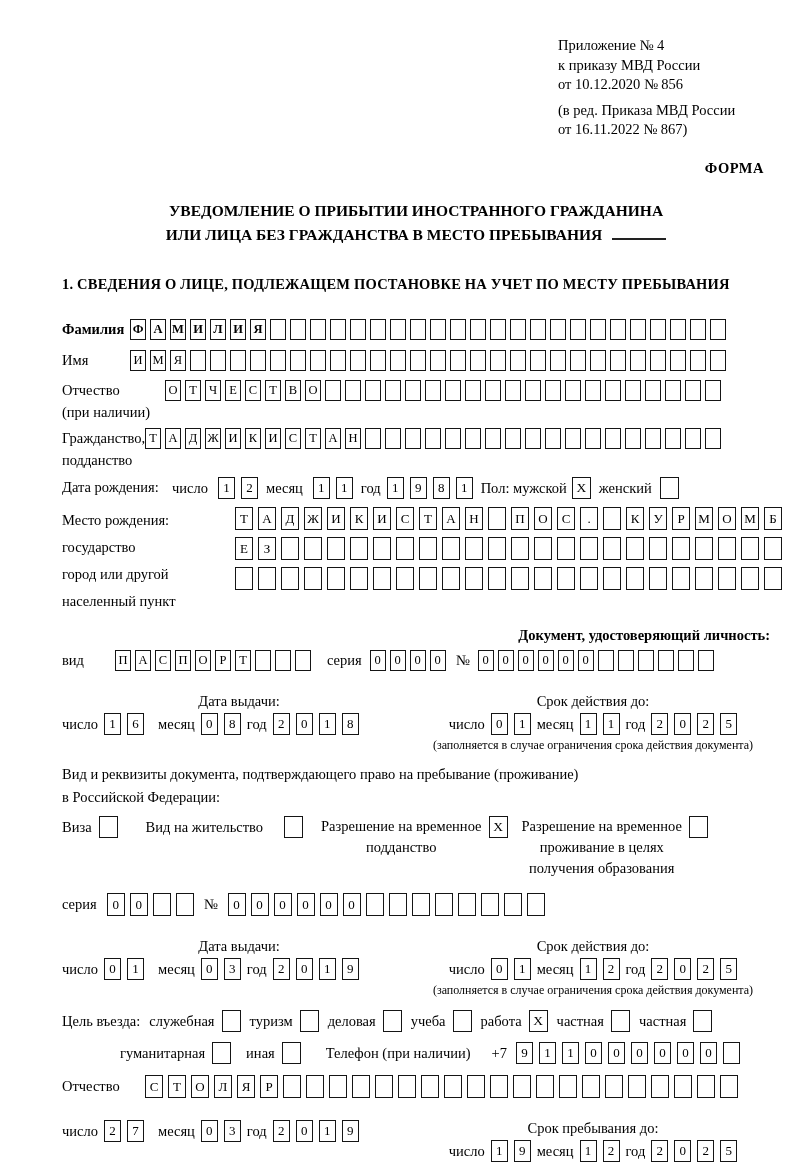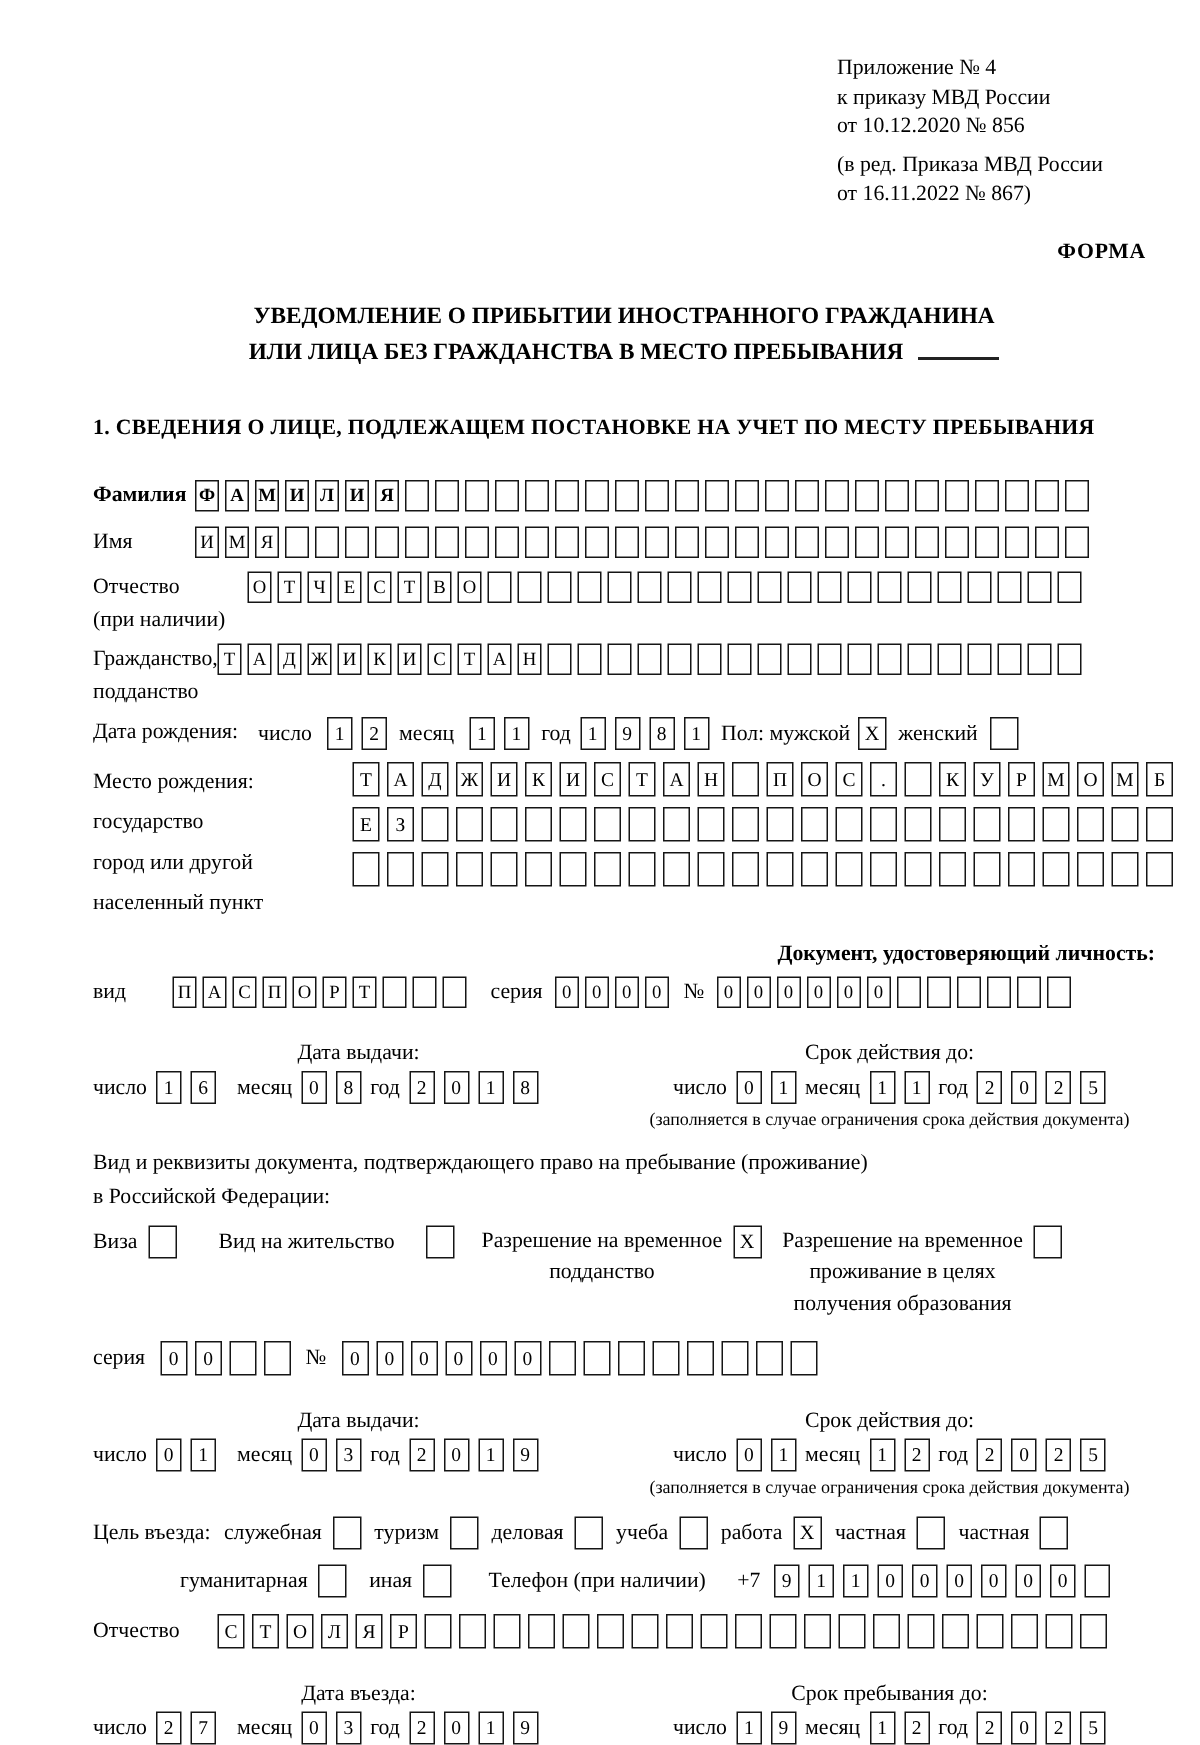--- a/index.html
+++ b/index.html
@@ -611,21 +611,20 @@
         <span></span>
         <span></span>
         <span></span>
         <span></span>
         <span></span>
       </div>
   </div>
 
   <div class="dates">
     <div class="dg">
-      <div class="dg-title">Дата въезда:</div>
       <div class="date-line">
         <span>число</span>
         <span class="cellrow dt">
             <span>2</span>
             <span>7</span>
           </span>
         <span style="margin-left:8px;">месяц</span>
         <span class="cellrow dt">
             <span>0</span>
             <span>3</span>

